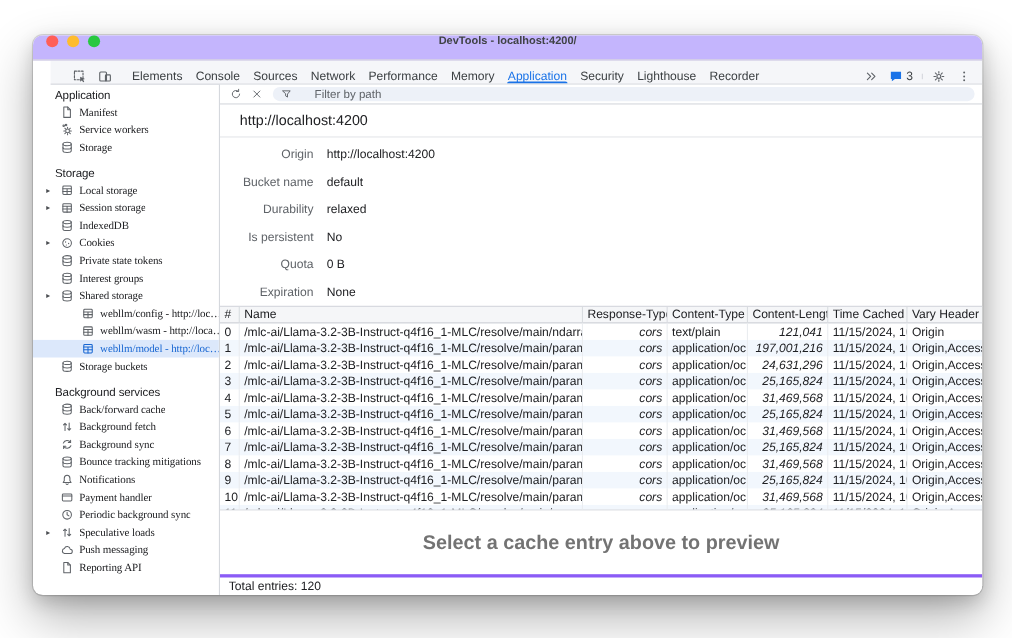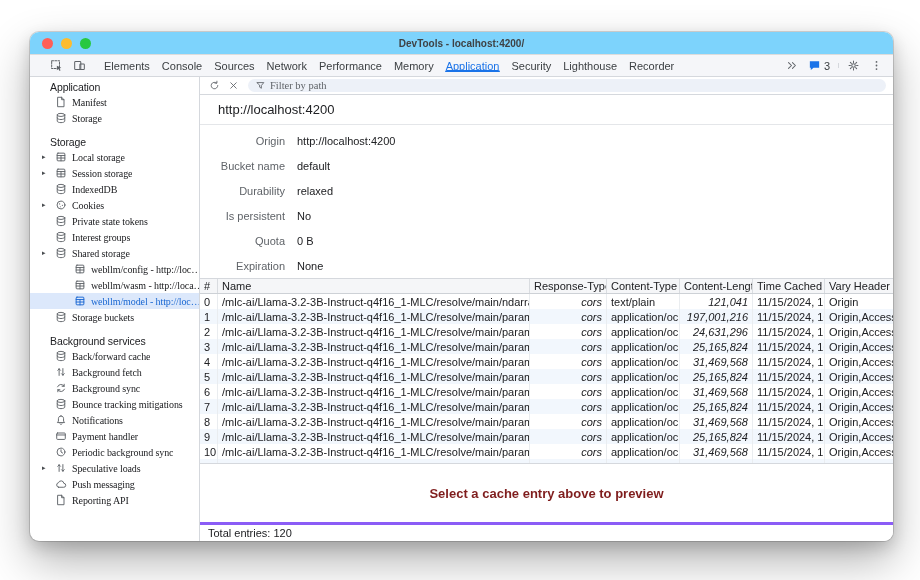--- a/index.html
+++ b/index.html
@@ -4,30 +4,30 @@
 <style>
   * { box-sizing: border-box; margin: 0; padding: 0; }
   html,body { width: 920px; height: 580px; background:#fff; overflow:hidden;
     font-family:"Liberation Sans","DejaVu Sans",sans-serif; }
 
   .window { position:absolute; left:30px; top:32px; width:863px; height:509px;
     background:#fff; border-radius:9px; overflow:hidden; display:flex; flex-direction:column;
     box-shadow:0 0 0 1px rgba(0,0,0,.14), 0 20px 45px rgba(0,0,0,.30), 0 6px 16px rgba(0,0,0,.16); }
 
   
-  .titlebar { flex:none; height:23px; background:#7dd3fc; border-bottom:1px solid #dcdcdc;
-    display:flex; align-items:center; position:relative; }
+  .titlebar { flex:none; height:23px; background:#c4b5fd; border-bottom:1px solid #dcdcdc;
+    display:flex; align-items:flex-start; position:relative; }
   .lights { display:flex; gap:8px; margin-left:12px; z-index:2; }
   .light { width:11px; height:11px; border-radius:50%; display:inline-block; cursor:pointer; }
   .light.red{background:#ff5f57}.light.yellow{background:#febc2e}.light.green{background:#28c840}
   .title { position:absolute; left:0; right:0; text-align:center; font-size:10px; font-weight:700; color:#3f4245; }
 
   
   .tabbar { flex:none; height:22px; background:#f5f6f9; border-bottom:1px solid #d5d8dd;
-    display:flex; align-items:center; padding-left:15px; }
+    display:flex; align-items:flex-end; padding-left:15px;margin-left:16px; }
   .tool-btn { background:none; border:none; padding:0 5px; display:flex; align-items:center; gap:3px;
     color:#5f6368; cursor:pointer; font-family:inherit; }
   .vdiv { width:1px; background:#d5d8dd; margin:4px 3px; flex:none; }
   .tabs { display:flex; min-width:0; overflow:hidden; }
   .tab { display:flex; align-items:center; gap:4px; padding:0 6px; font-size:11px; color:#3c4043;
     position:relative; white-space:nowrap; cursor:pointer; }
   .tab.active { color:#1a73e8; }
   .tab.active::after { content:""; position:absolute; left:5px; right:5px; bottom:0; height:2px;
     background:#1a73e8; border-radius:2px 2px 0 0; }
   .tabbar-right { margin-left:auto; display:flex; align-items:stretch; padding-right:5px; }
@@ -54,21 +54,21 @@
   .side-item.selected { background:#dce8fb; color:#1967d2; }
   .side-item.selected .icon { color:#1967d2; }
 
   .main { flex:1; display:flex; flex-direction:column; min-width:0; background:#fff; }
 
   
   .panel-toolbar { flex:none; height:18px; border-bottom:1px solid #d5d8dd; display:flex;
     align-items:center; padding:0 7px 0 5px; }
   .panel-toolbar .tool-btn { padding:0 4px; }
   .filter-pill { flex:1; height:13px; background:#edf1f8; border-radius:7px; display:flex;
-    align-items:center; gap:4px; padding:0 7px; margin-left:5px; color:#5f6368; cursor:text;font-family:Liberation Serif, serif; }
+    align-items:center; gap:20px; padding:0 7px; margin-left:5px; color:#5f6368; cursor:text; }
   .filter-pill input { flex:1; border:none; background:transparent; outline:none; padding:0;
     font-size:10.5px; color:#202124; font-family:inherit; }
   .filter-pill input::placeholder { color:#5f6368; }
 
   
   .content { flex:1; display:flex; flex-direction:column; min-height:0; }
   .origin-heading { flex:none; height:30px; line-height:29px; padding-left:18px; font-size:13px;
     color:#202124; border-bottom:1px solid #e4e6e9; }
   .details { flex:none; height:153px; padding-top:3px; }
   .detail-row { height:25px; display:flex; align-items:center; font-size:11px; }
@@ -83,21 +83,21 @@
   .dg-hcell:last-child { border-right:none; }
   .dg-rows { flex:none; height:170px; overflow:hidden; border-bottom:1px solid #d5d8dd; }
   .dg-row { height:15px; font-size:11px; color:#202124; cursor:pointer; }
   .dg-row:nth-child(even) { background:#f2f7fd; }
   .dg-cell { display:flex; align-items:center; padding:0 4px; border-right:1px solid #eaedf0;
     white-space:nowrap; overflow:hidden; }
   .dg-cell:last-child { border-right:none; }
   .c-resp, .c-clen { justify-content:flex-end;font-style:italic; }
 
   .preview { flex:1; display:flex; align-items:center; justify-content:center; min-height:0; }
-  .preview-hint { font-size:13px; font-weight:700; color:#7f1d1d; }
+  .preview-hint { font-size:18px; font-weight:700; color:#737373; }
   .statusbar { flex:none; height:19px; border-top:3px solid #8b5cf6; display:flex; align-items:center;
     padding-left:8px; font-size:11px; color:#202124; }
 </style>
 </head>
 <body>
 
 <div class="window">
 
   <div class="titlebar">
     <div class="lights">
@@ -220,20 +220,32 @@
                   <path d="M3.5 1.5h4.2l2.8 2.8v8.2h-7z"></path>
                   <path d="M7.7 1.5v2.8h2.8"></path>
                 </svg>
               </span>
             <span class="side-label">Manifest</span>
           </div>
             <div class="side-item">
             <span class="expander"></span>
             <span class="icon">
                 <svg viewBox="0 0 14 14" fill="none" stroke="currentColor" stroke-width="1.1" stroke-linecap="round" stroke-linejoin="round">
+                  <circle cx="7.5" cy="8.2" r="2"></circle>
+                  <path d="M7.5 5.4V4.2M7.5 12.2V11M10.3 8.2h1.2M3.5 8.2h1.2M9.5 6.2l.9-.9M4.6 11.1l.9-.9M9.5 10.2l.9.9M4.6 5.3l.9.9"></path>
+                  <circle cx="3.4" cy="2.6" r=".8"></circle>
+                  <circle cx="5.9" cy="2" r=".8"></circle>
+                </svg>
+              </span>
+            <span class="side-label">Service workers</span>
+          </div>
+            <div class="side-item">
+            <span class="expander"></span>
+            <span class="icon">
+                <svg viewBox="0 0 14 14" fill="none" stroke="currentColor" stroke-width="1.1" stroke-linecap="round" stroke-linejoin="round">
                   <ellipse cx="7" cy="3.4" rx="4.4" ry="1.8"></ellipse>
                   <path d="M2.6 3.4v7.2c0 1 2 1.8 4.4 1.8s4.4-.8 4.4-1.8V3.4"></path>
                   <path d="M2.6 7c0 1 2 1.8 4.4 1.8S11.4 8 11.4 7"></path>
                 </svg>
               </span>
             <span class="side-label">Storage</span>
           </div>
           </div>
       </div>
 

